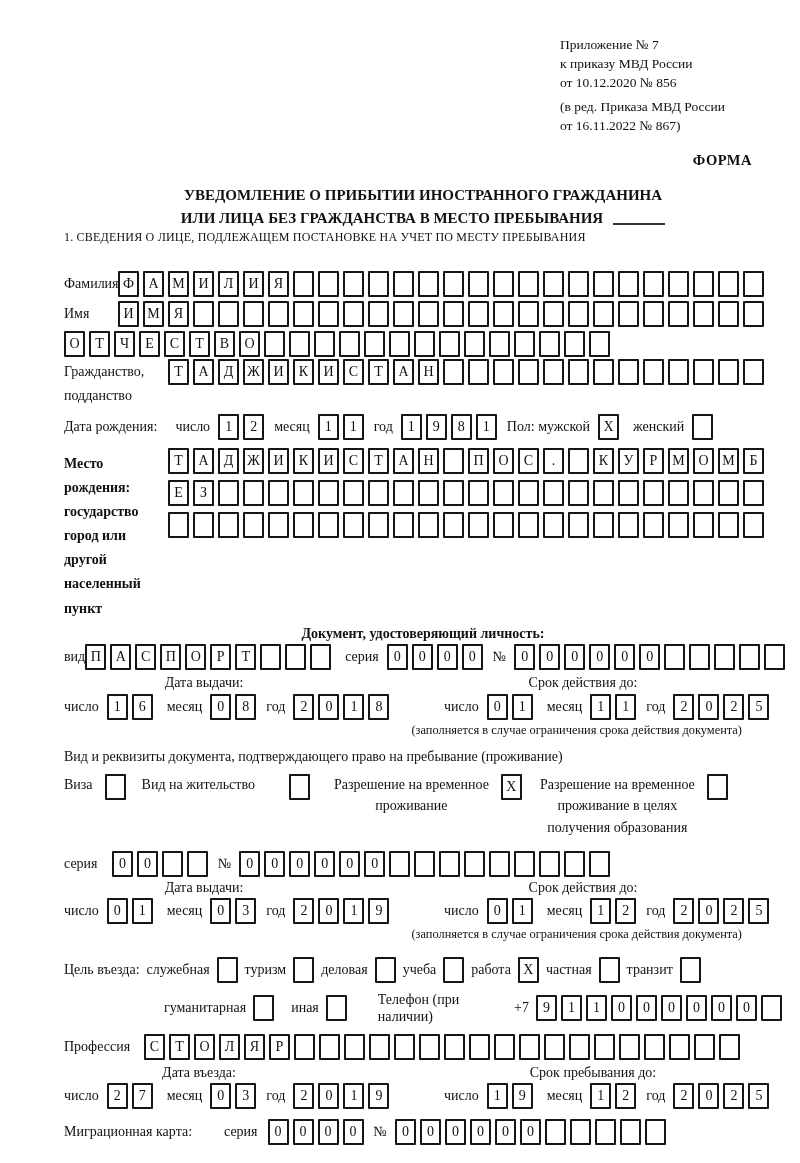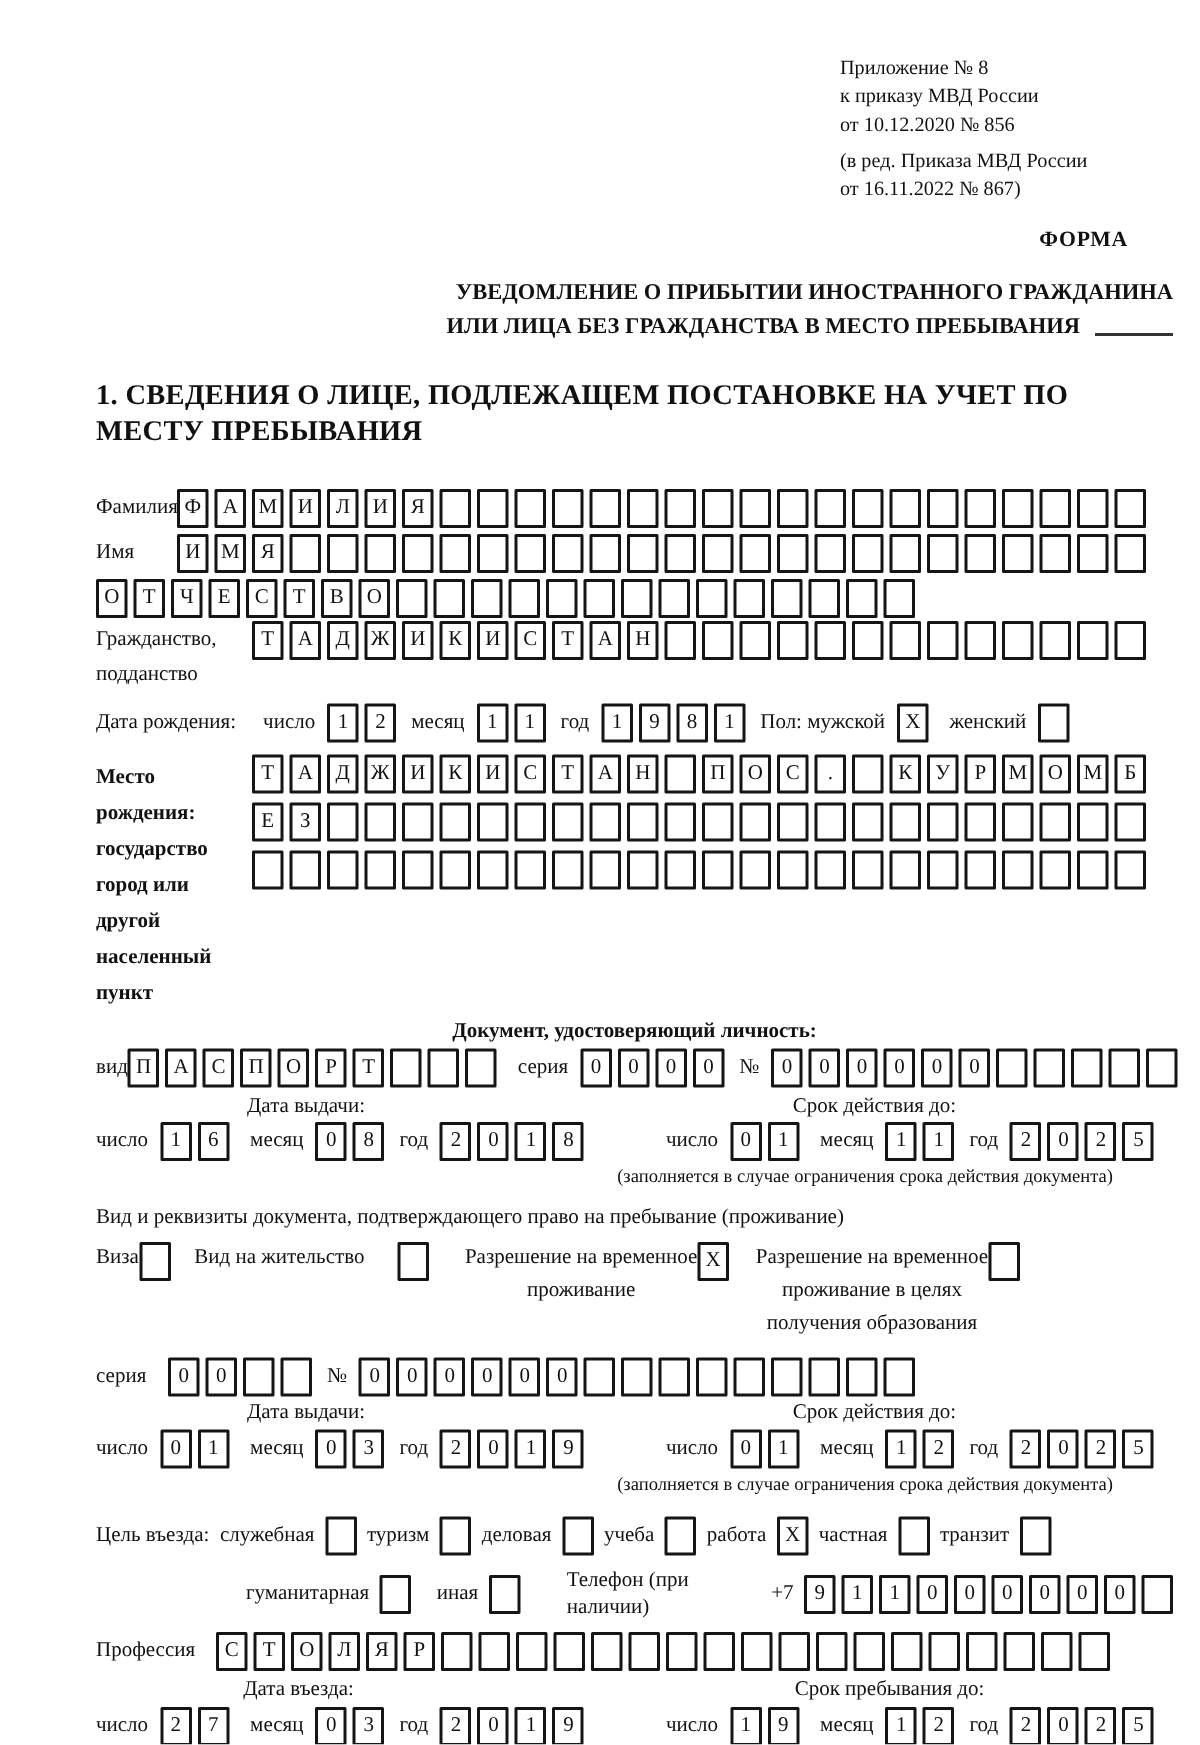--- a/index.html
+++ b/index.html
@@ -4,55 +4,55 @@
 <style>
   html,body{margin:0;padding:0;background:#fff;color:#111;}
   .doc{
     width:800px;height:1163px;box-sizing:border-box;position:relative;
     background:#fff;padding:36px 18px 10px 64px;overflow:hidden;
     font-family:"Liberation Serif","DejaVu Serif",serif;font-size:14px;line-height:1.25;
   }
   .hdr{width:200px;margin-left:auto;margin-right:22px;font-size:13.5px;line-height:1.4;}
   .hdr .amend{margin-top:5px;}
   .forma{font-weight:bold;text-align:right;margin:16px 30px 0 0;font-size:14.5px;letter-spacing:.5px;}
-  .title{ text-align:right;font-weight:bold;font-size:15px;line-height:1.55;margin-top:14px;}
+  .title{ text-align:center;font-weight:bold;font-size:15px;line-height:1.55;margin-top:14px;}
   .title .uline{display:inline-block;width:52px;border-bottom:2px solid #333;margin-left:10px;transform:translateY(2px);}
-  .sec-head{font-weight:bold;font-size:19px;margin-top:22px;letter-spacing:.2px;}
+  .sec-head{font-weight:normal;font-size:12px;letter-spacing:.2px;}
   .row{display:flex;align-items:flex-start;margin-top:4px;}
   .lbl{flex:0 0 auto;padding-top:4px;}
   .cells{display:flex;gap:4px;flex-wrap:nowrap;}
   .cell{
     box-sizing:border-box;flex:0 0 21px;width:21px;height:26px;border:2px solid #151515;
     display:inline-flex;align-items:center;justify-content:center;
     font-size:14px;line-height:1;background:#fff;border-radius:1px;
   }
   .vstack{display:flex;flex-direction:column;gap:6px;}
   .inline-lbl{padding:4px 8px 0 10px;}
   .two-col{display:flex;margin-top:10px;}
   .col-l{flex:0 0 380px;}
   .col-r{flex:1 1 auto;}
   .g-head{text-align:center;margin-top:8px;}
   .dgroup{display:flex;align-items:center;gap:4px;margin-top:2px;}
   .dgroup .dlbl{margin-right:4px;}
   .note{font-size:12.4px;margin-top:3px;}
   .r-align{text-align:right;margin-right:40px;}
-  .opt{display:flex;align-items:flex-start;gap:0;}
+  .opt{display:flex;align-items:flex-start;gap:12px;}
   .opt .txt{text-align:center;line-height:1.55;}
   .chk{margin-top:0;}
   .purpose-row{display:flex;align-items:center;gap:7px;margin-top:14px;flex-wrap:nowrap;}
   .purpose-row2{display:flex;align-items:center;gap:7px;margin-top:8px;padding-left:100px;}
   .mt6{margin-top:6px;} .mt10{margin-top:10px;}
 </style>
 </head>
 <body>
 
 <div class="doc">
 
   <div class="hdr">
-    <div>Приложение № 8</div>
+    <div>Приложение № 7</div>
     <div>к приказу МВД России</div>
     <div>от 10.12.2020 № 856</div>
     <div class="amend">(в ред. Приказа МВД России</div>
     <div>от 16.11.2022 № 867)</div>
   </div>
   <div class="forma">ФОРМА</div>
 
   <div class="title">
     <div>УВЕДОМЛЕНИЕ О ПРИБЫТИИ ИНОСТРАННОГО ГРАЖДАНИНА</div>
     <div><span>ИЛИ ЛИЦА БЕЗ ГРАЖДАНСТВА В МЕСТО ПРЕБЫВАНИЯ</span><span class="uline"></span></div>

